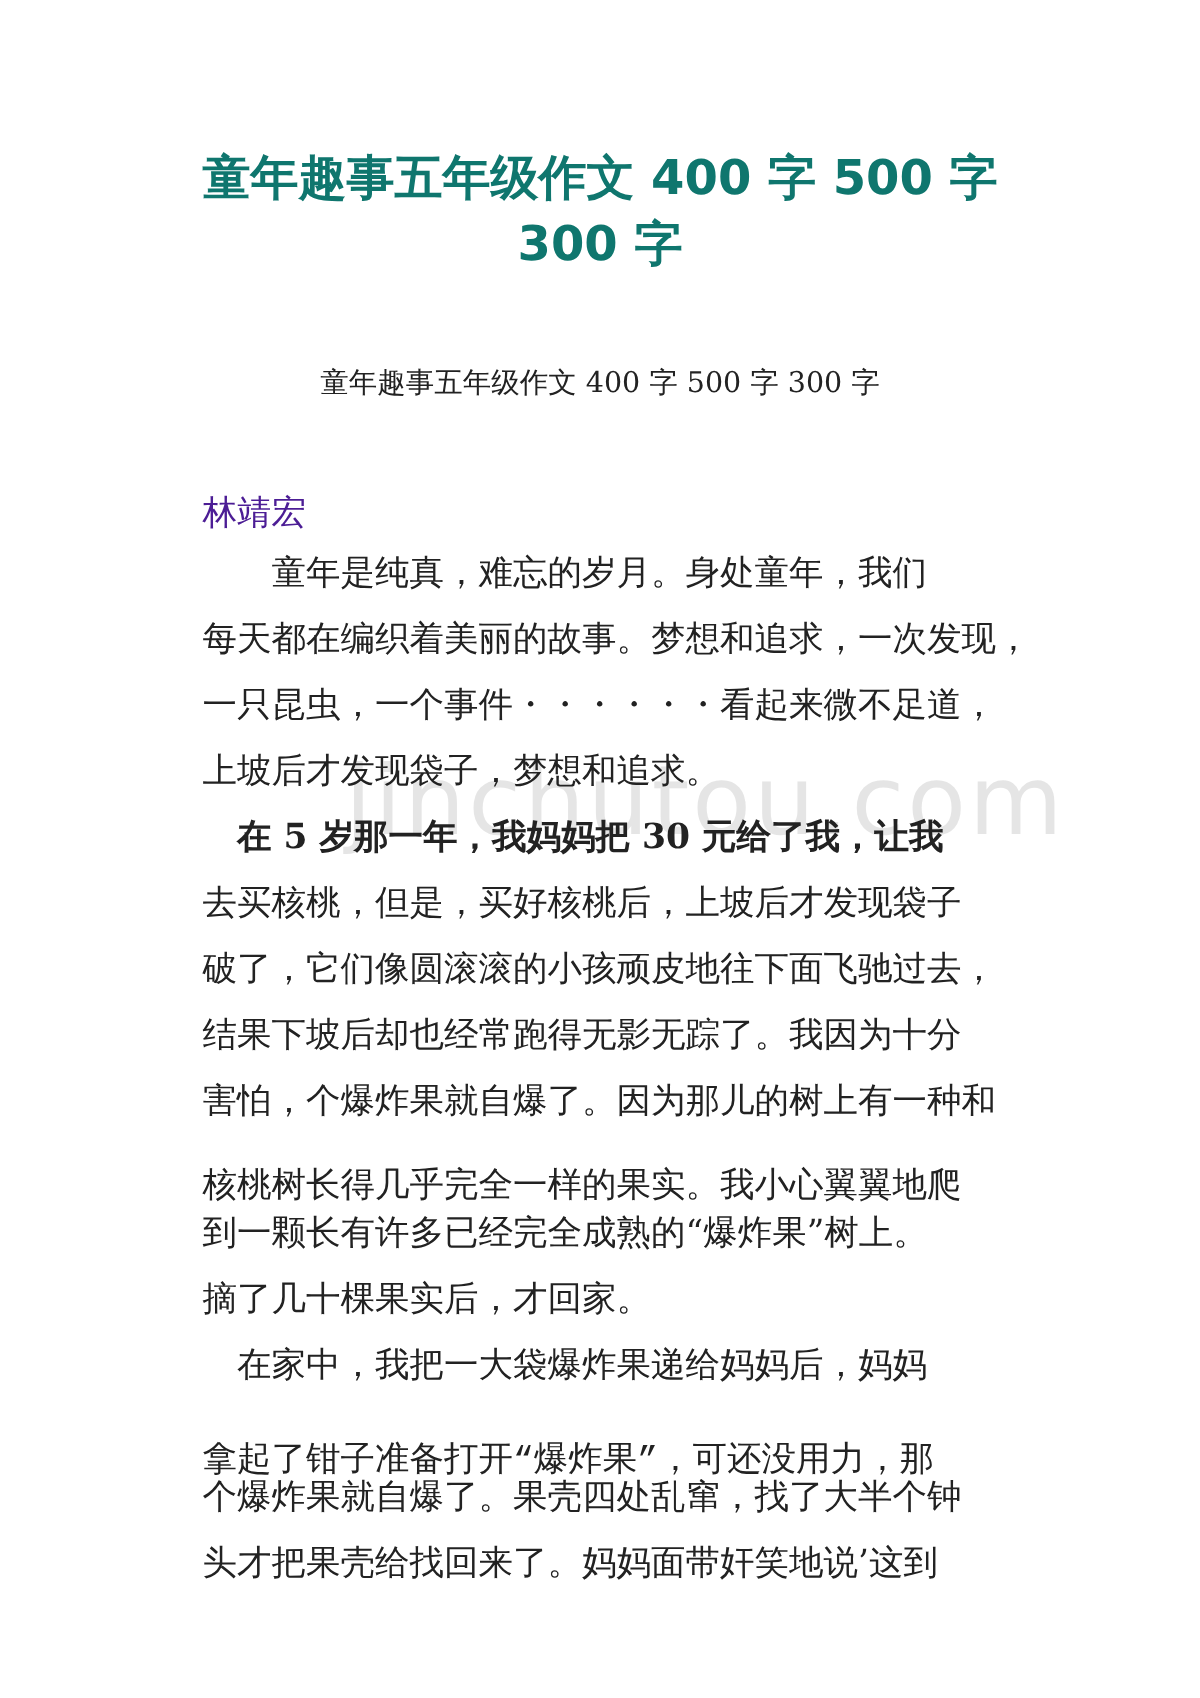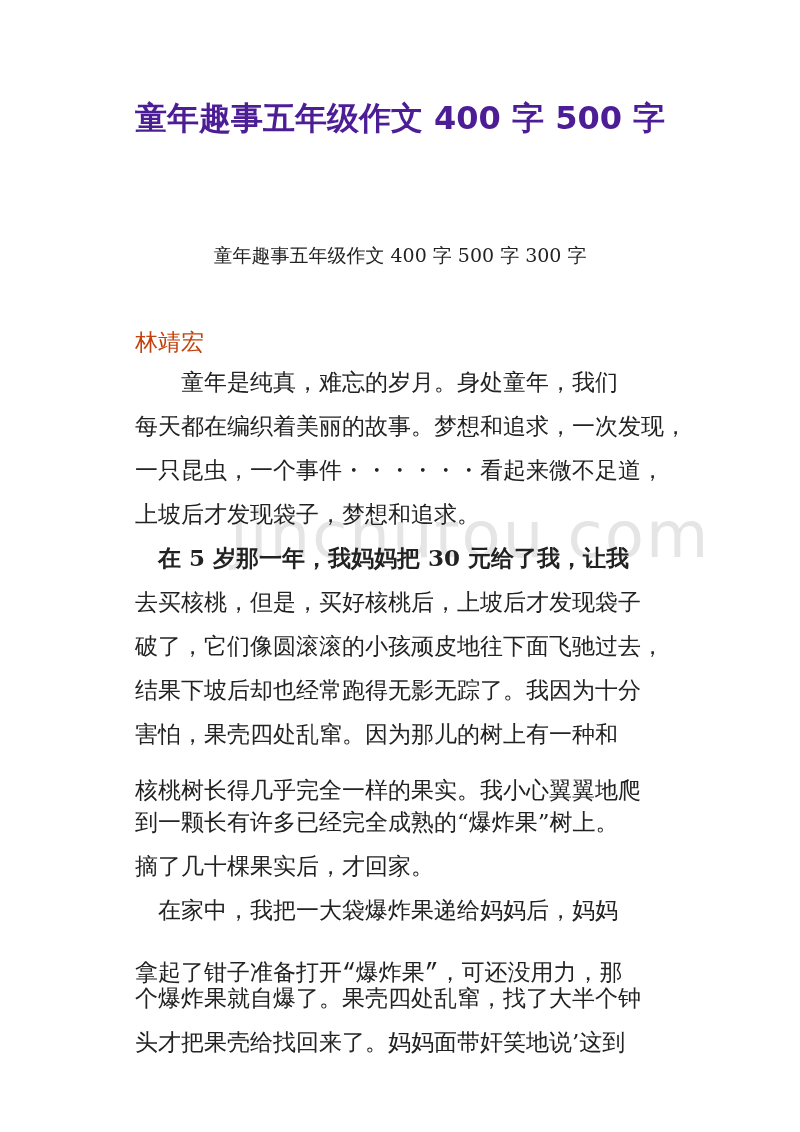--- a/index.html
+++ b/index.html
@@ -23,42 +23,42 @@
     .title {
       position: absolute;
       left: 100px;
       top: 96px;
       width: 600px;
       text-align: center;
       font-family: "DejaVu Sans", sans-serif;
       font-weight: bold;
       font-size: 32px;
       line-height: 44px;
-      color: #4c1d95;
+      color: #0f766e;
       letter-spacing: 0px;
     }
     .subtitle {
       position: absolute;
       left: 100px;
       top: 240px;
       width: 600px;
       text-align: center;
       font-family: "DejaVu Serif", serif;
       font-size: 19px;
       line-height: 30px;
       color: #222;
     }
     .author {
       position: absolute;
       left: 135px;
       top: 327px;
       font-family: "DejaVu Serif", serif;
       font-size: 23px;
       line-height: 30px;
-      color: #c2410c;
+      color: #4c1d95;
     }
     .body-text {
       position: absolute;
       left: 135px;
       width: 535px;
       font-family: "DejaVu Serif", serif;
       font-size: 23px;
       color: #222;
     }
     .line {
@@ -82,36 +82,37 @@
   </style>
 </head>
 <body>
 
 <div class="page">
 
   <div class="watermark">jinchutou.com</div>
 
   <div class="title">
     <div>童年趣事五年级作文 400 字 500 字</div>
+    <div>300 字</div>
   </div>
 
   <div class="subtitle">童年趣事五年级作文 400 字 500 字 300 字</div>
 
   <div class="author">林靖宏</div>
 
   <div class="body-text" style="top:360px;">
     <div class="line" style="top:0px;">　　童年是纯真，难忘的岁月。身处童年，我们</div>
     <div class="line" style="top:44px;">每天都在编织着美丽的故事。梦想和追求，一次发现，</div>
     <div class="line" style="top:88px;">一只昆虫，一个事件・・・・・・看起来微不足道，</div>
     <div class="line" style="top:132px;">上坡后才发现袋子，梦想和追求。</div>
     <div class="line" style="top:176px;font-weight:bold;">　在 5 岁那一年，我妈妈把 30 元给了我，让我</div>
     <div class="line" style="top:220px;">去买核桃，但是，买好核桃后，上坡后才发现袋子</div>
     <div class="line" style="top:264px;">破了，它们像圆滚滚的小孩顽皮地往下面飞驰过去，</div>
     <div class="line" style="top:308px;">结果下坡后却也经常跑得无影无踪了。我因为十分</div>
-    <div class="line" style="top:352px;">害怕，果壳四处乱窜。因为那儿的树上有一种和</div>
+    <div class="line" style="top:352px;">害怕，个爆炸果就自爆了。因为那儿的树上有一种和</div>
     <div class="line" style="top:408px;">核桃树长得几乎完全一样的果实。我小心翼翼地爬</div>
     <div class="line" style="top:440px;">到一颗长有许多已经完全成熟的“爆炸果”树上。</div>
     <div class="line" style="top:484px;">摘了几十棵果实后，才回家。</div>
     <div class="line" style="top:528px;">　在家中，我把一大袋爆炸果递给妈妈后，妈妈</div>
     <div class="line" style="top:592px;font-family:Liberation Mono, monospace;">拿起了钳子准备打开“爆炸果”，可还没用力，那</div>
     <div class="line" style="top:616px;">个爆炸果就自爆了。果壳四处乱窜，找了大半个钟</div>
     <div class="line" style="top:660px;">头才把果壳给找回来了。妈妈面带奸笑地说’这到</div>
   </div>
 
 </div>

